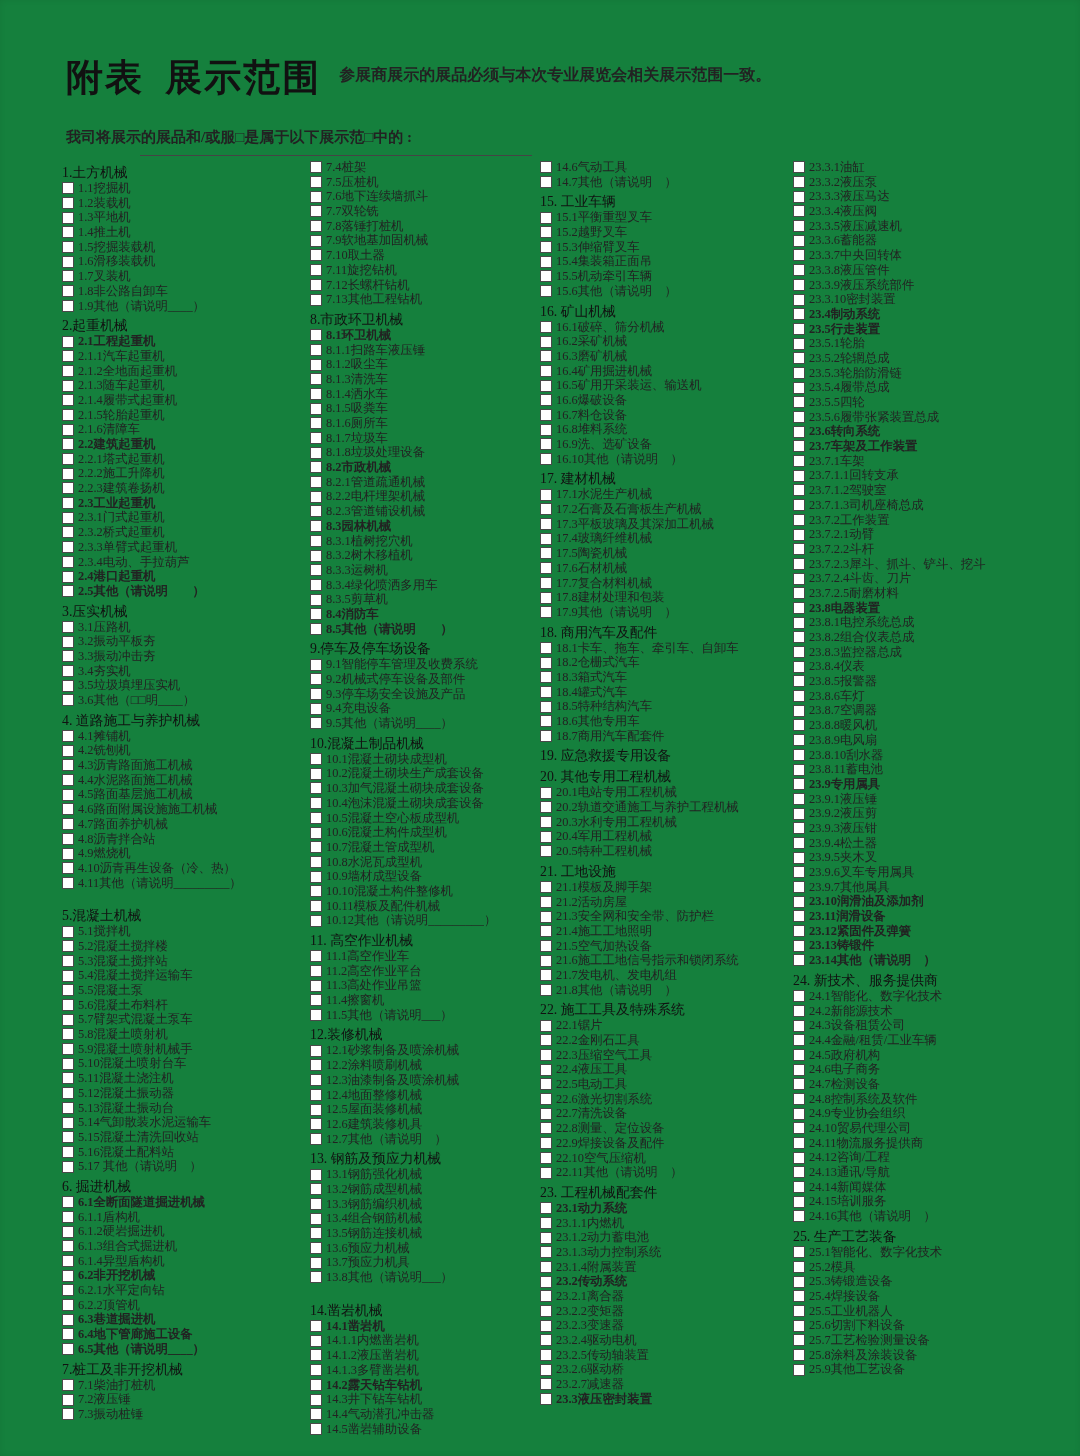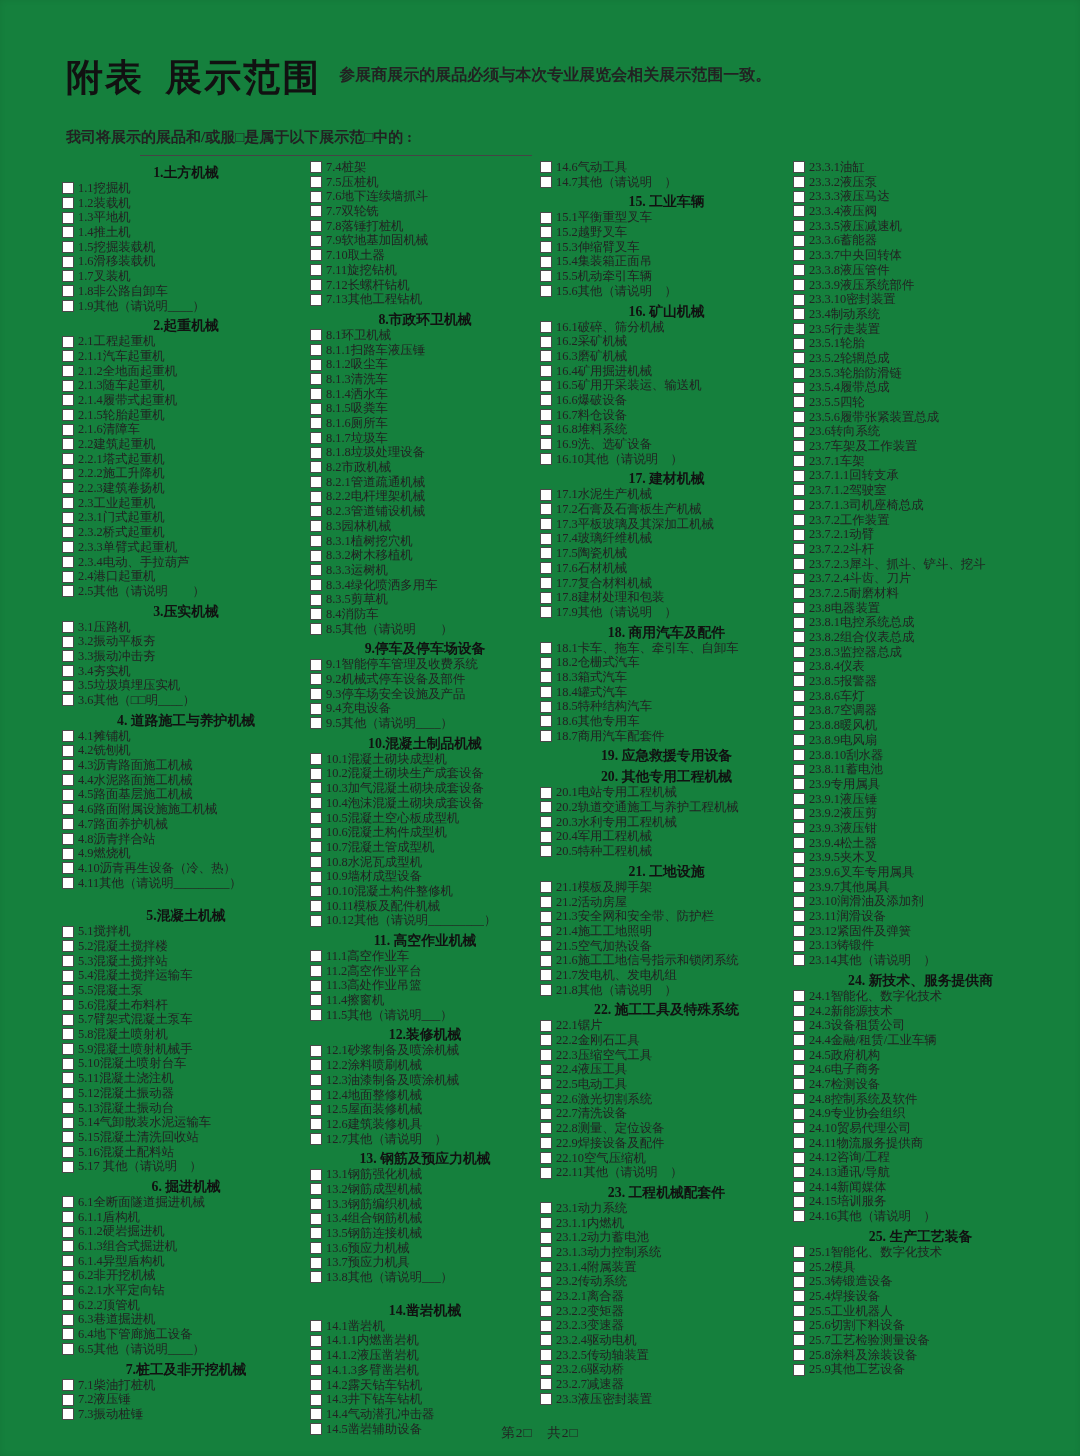--- a/index.html
+++ b/index.html
@@ -22,22 +22,22 @@
   .company-line{display:inline-block;width:265px;border-bottom:1.6px solid #333;height:14px;margin-left:8px;}
   .intro{position:absolute;left:66px;top:128px;font-size:15px;font-weight:bold;color:#222;}
   .artifact-line{position:absolute;left:140px;top:155px;width:392px;border-top:1.5px solid #444;}
   .columns{position:absolute;left:62px;top:160px;width:986px;height:1252px;display:flex;}
   .col{position:relative;}
   .col0{width:248px;}
   .col1{width:230px;}
   .col2{width:253px;}
   .col3{width:255px;}
   .row{display:flex;align-items:center;line-height:14.7px;height:14.7px;font-size:12.4px;white-space:nowrap;color:#222;}
-  .row.h{font-size:13.8px;font-weight:bold;height:17px;line-height:17px;margin-top:4px;color:#111;justify-content:center;}
-  .row.b .lbl{font-weight:normal;}
+  .row.h{font-size:13.8px;font-weight:normal;height:17px;line-height:17px;margin-top:4px;color:#111;}
+  .row.b .lbl{font-weight:bold;}
   .gap{height:13px;}
   .cb{
     flex:0 0 auto;display:inline-block;width:10px;height:10px;
     border:1.4px solid #4a4a4a;margin-right:4px;background:#fff;
   }
   .lbl{overflow:visible;}
   .footer{
     position:absolute;left:0;right:0;top:1424px;text-align:center;
     font-size:13.5px;color:#222;letter-spacing:1px;
   }
@@ -1352,15 +1352,14 @@
           <span class="cb"></span>
           <span class="lbl">25.8涂料及涂装设备</span>
         </div>
         <div class="row i">
           <span class="cb"></span>
           <span class="lbl">25.9其他工艺设备</span>
         </div>
       </div>
   </div>
 
-  <div class="footer">第2□　共2□</div>
 
 </div>
 
 </body></html>

